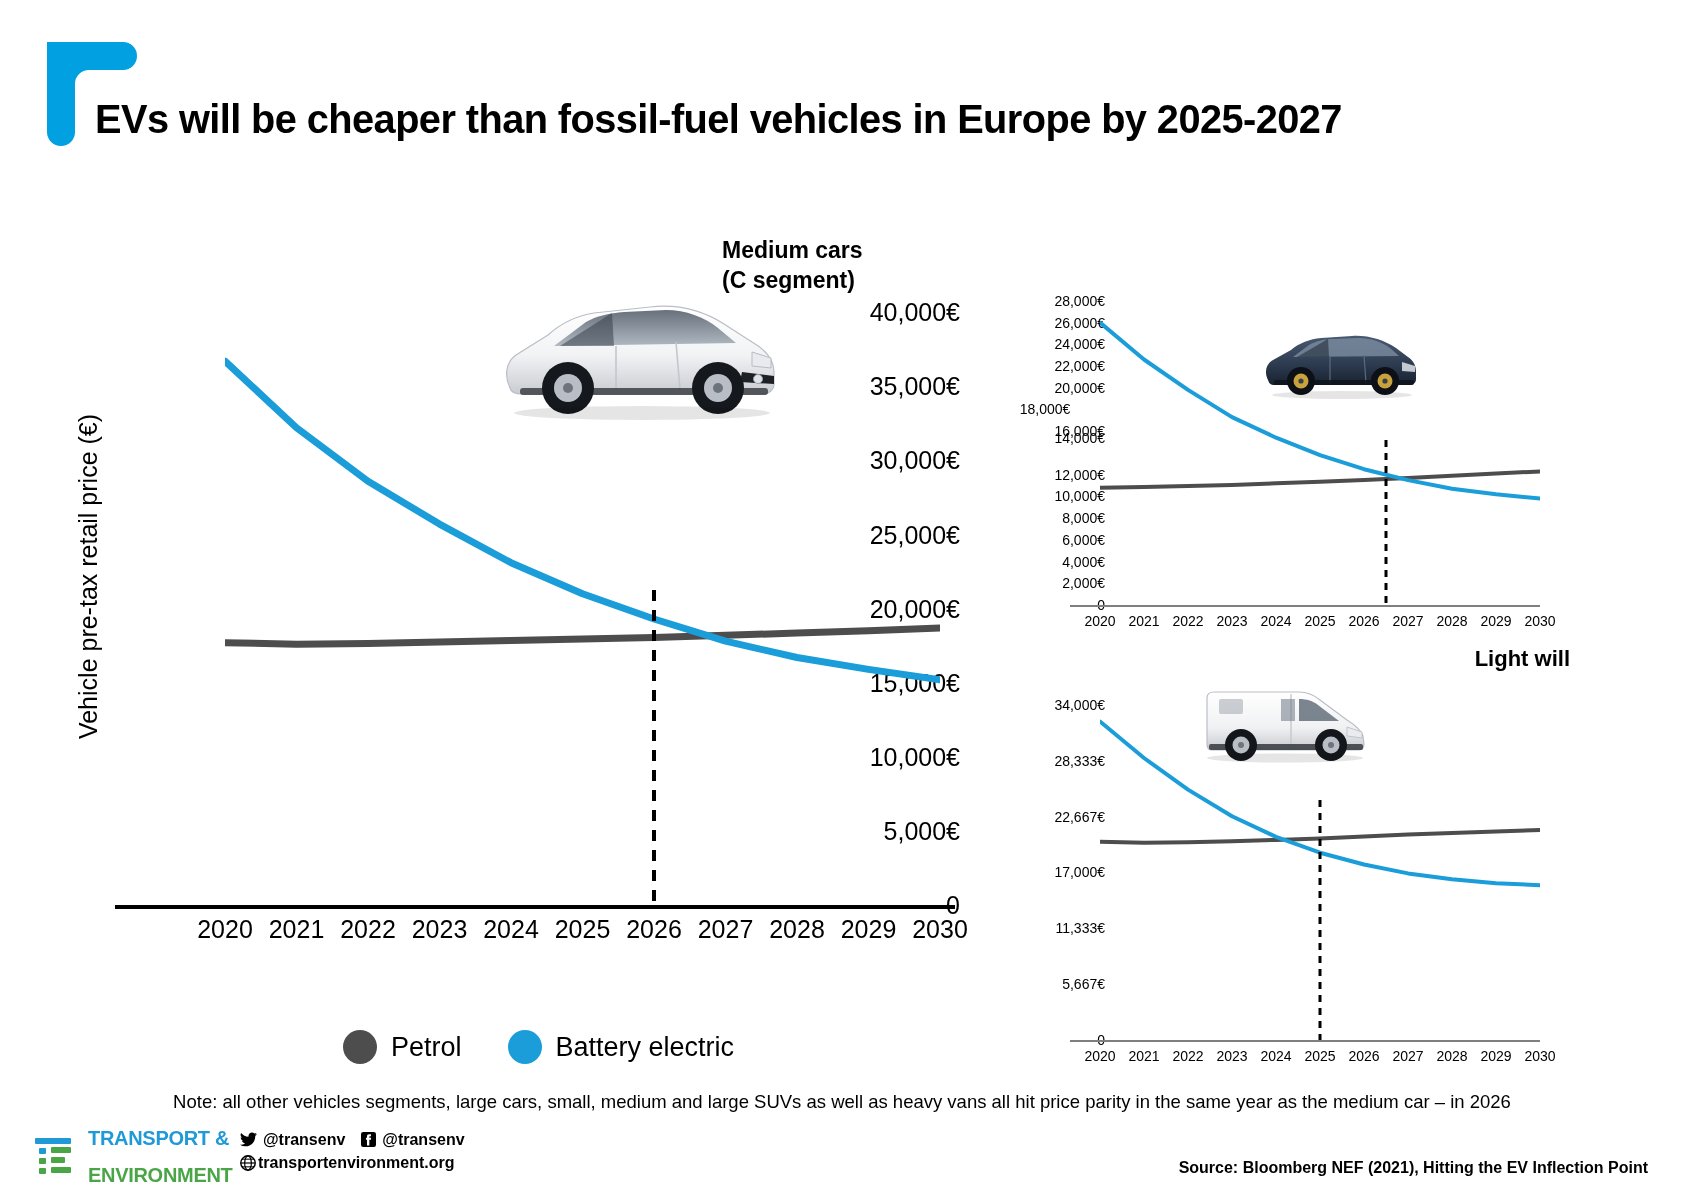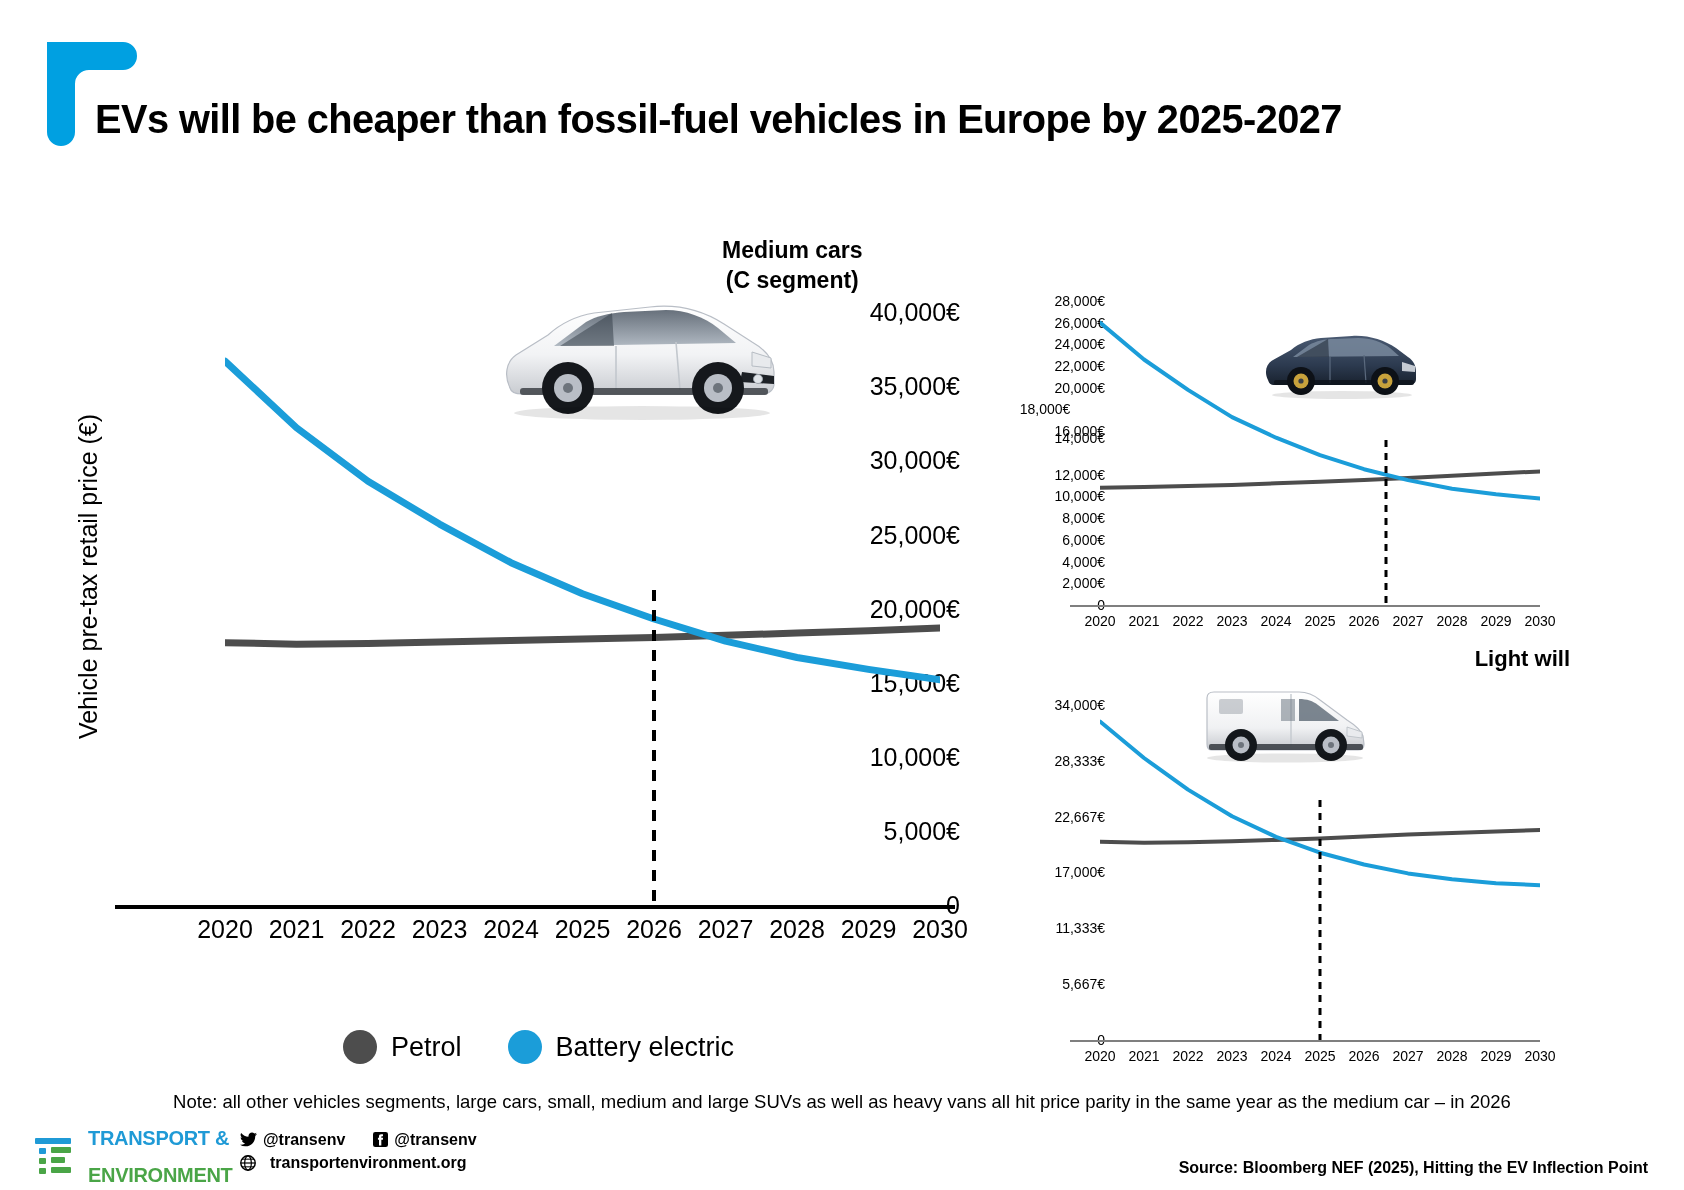--- a/index.html
+++ b/index.html
@@ -123,21 +123,20 @@
   }
 
   
   #medium-cars-title {
     position: absolute;
     left: 722px;
     top: 235px;
     font-size: 23px;
     font-weight: bold;
     line-height: 1.32;
-    text-align: center;
   }
 
   
   #legend {
     position: absolute;
     left: 343px;
     top: 1030px;
     display: flex;
     align-items: center;
     gap: 18px;
@@ -172,21 +171,21 @@
   #te-word-transport { color: #1f9ad6; }
   #te-word-environment { color: #4aa547; margin-top: 16px; }
   #social-block {
     position: absolute;
     left: 240px;
     top: 1128px;
     font-size: 16px;
     font-weight: bold;
     line-height: 1.45;
   }
-  .social-row { display: flex; align-items: center; gap: 14px; white-space: nowrap; }
+  .social-row { display: flex; align-items: center; gap: 2px; white-space: nowrap; }
   .social-inline { display: flex; align-items: center; gap: 6px; margin-right: 14px; }
   .social-icon { display: inline-flex; align-items: center; }
   #source-text {
     position: absolute;
     right: 36px;
     top: 1159px;
     font-size: 16px;
     font-weight: bold;
   }
 
@@ -486,13 +485,13 @@
         <ellipse cx="10" cy="10" rx="4.2" ry="9" fill="none" stroke="#000" stroke-width="1.5"></ellipse>
         <line x1="1" y1="10" x2="19" y2="10" stroke="#000" stroke-width="1.5"></line>
         <line x1="2.3" y1="5.2" x2="17.7" y2="5.2" stroke="#000" stroke-width="1.3"></line>
         <line x1="2.3" y1="14.8" x2="17.7" y2="14.8" stroke="#000" stroke-width="1.3"></line>
       </svg>
     </span>
     <span>transportenvironment.org</span>
   </div>
 </div>
 
-<div id="source-text">Source: Bloomberg NEF (2025), Hitting the EV Inflection Point</div>
+<div id="source-text">Source: Bloomberg NEF (2021), Hitting the EV Inflection Point</div>
 
 </body></html>

